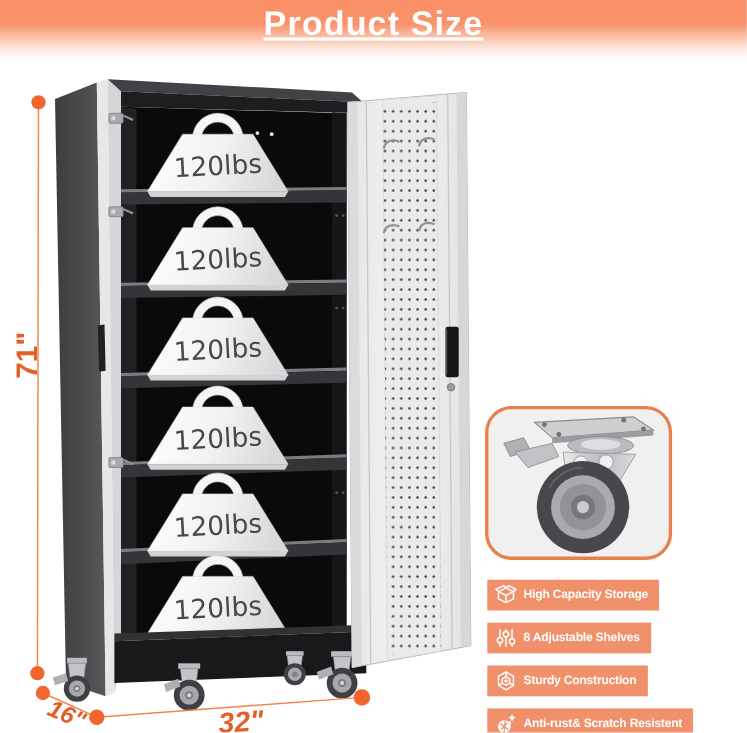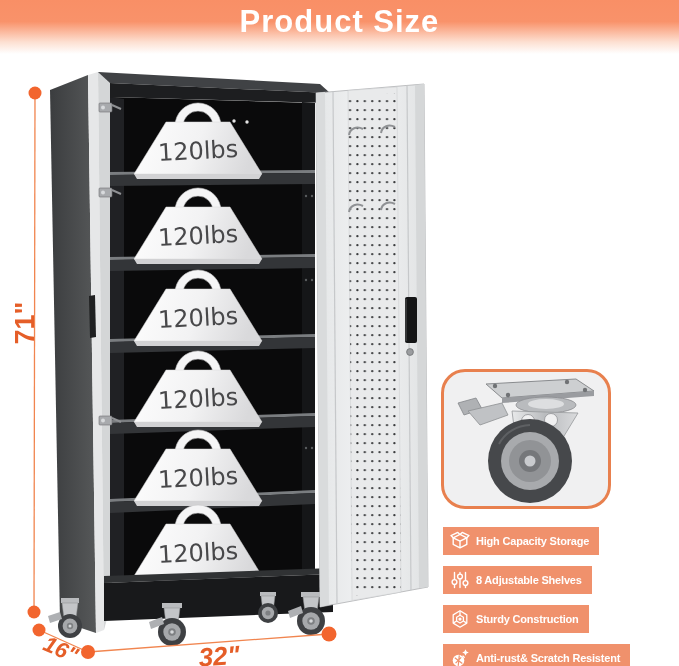--- a/index.html
+++ b/index.html
@@ -7,21 +7,21 @@
     width:679px;height:666px;position:relative;background:#ffffff;
     font-family:"Liberation Sans",sans-serif;overflow:hidden;
   }
   
   .banner{
     position:absolute;top:0;left:0;width:679px;height:54px;
     background:linear-gradient(180deg,#F98F66 0%,#F9926A 40%,#FDE0D2 78%,#FFFFFF 100%);
   }
   .banner h1{
     margin:0;text-align:center;font-size:31px;font-weight:bold;color:#ffffff;
-    line-height:44px;letter-spacing:1px;
+    line-height:44px;letter-spacing:1px;text-decoration:underline;
   }
   
   .scene{position:absolute;left:0;top:0;}
   
   .dim{position:absolute;color:#E55E28;font-weight:bold;text-align:center;}
   .dim-h{left:-7px;top:310px;width:60px;height:26px;font-size:27px;transform:rotate(-90deg);}
   .dim-d{left:39px;top:637px;width:44px;height:24px;font-size:22px;font-style:italic;transform:rotate(24deg);}
   .dim-w{left:184px;top:641px;width:70px;height:26px;font-size:26px;font-style:italic;transform:rotate(-4deg);}
   
   .caster-card{

